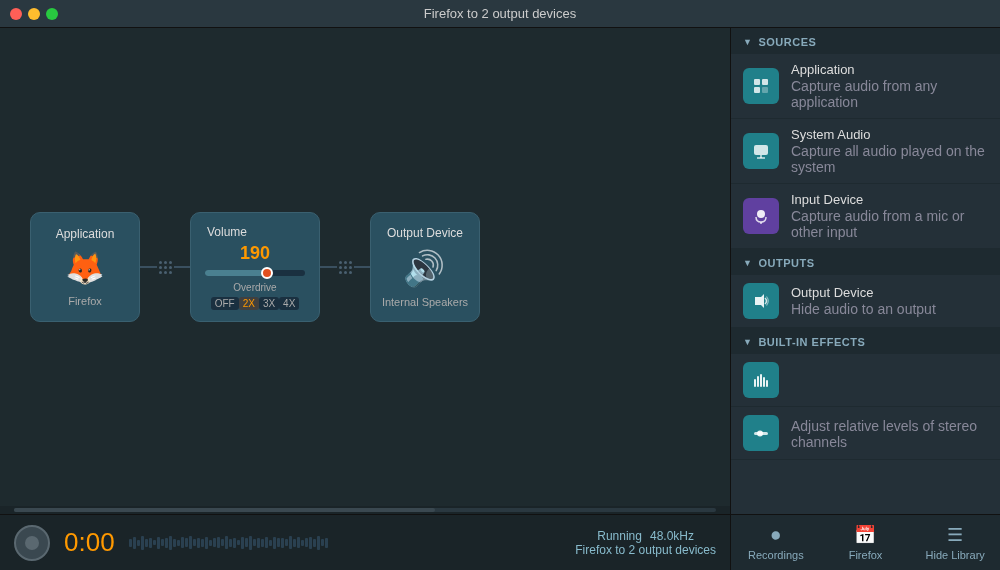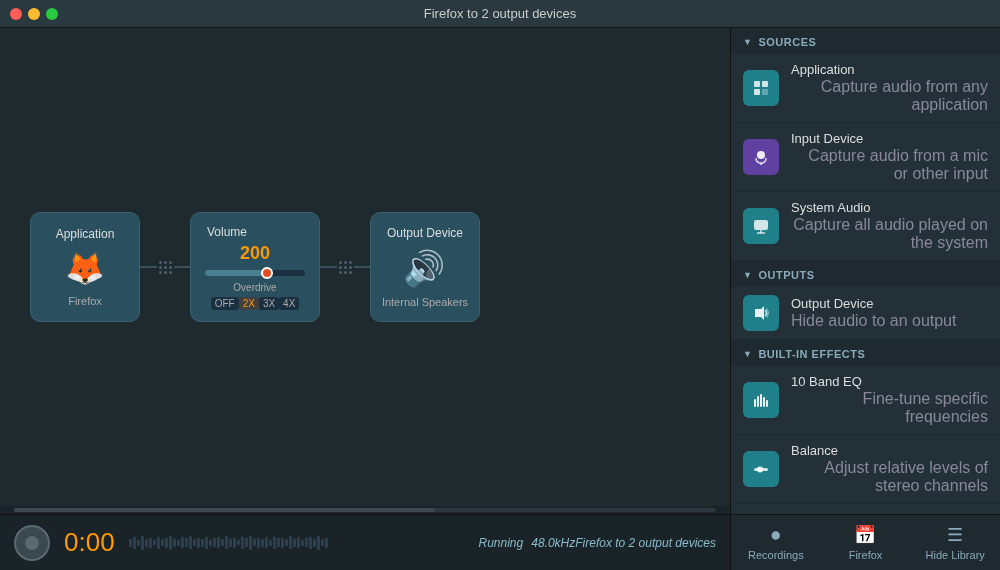--- a/index.html
+++ b/index.html
@@ -190,23 +190,22 @@
       background: #5a6870;
     }
     .time-display {
       font-size: 26px;
       color: #f90;
       font-weight: 300;
       font-variant-numeric: tabular-nums;
     }
     .status-right {
       display: flex;
-      flex-direction: row;
-      align-items: center;
-      font-style: italic;
+      flex-direction: column;
+      align-items: center;
     }
     .status-line1 {
       font-size: 12px;
       color: #8bc;
     }
     .status-line2 {
       font-size: 12px;
       color: #8bc;
     }
 
@@ -266,24 +265,23 @@
     .sidebar-item-icon.purple { background: #6040a0; }
     .sidebar-item-icon.teal { background: #20808a; }
 
     .sidebar-item-text {}
     .sidebar-item-title {
       font-size: 13px;
       color: #ddd;
       font-weight: 500;
     }
     .sidebar-item-desc {
-      font-size: 16px;
+      font-size: 14px;
       color: #889;
       margin-top: 1px;
-      text-align: right;
     }
 
     
     .tab-bar {
       height: 56px;
       background: #1e2a30;
       border-top: 1px solid #111;
       display: flex;
       align-items: center;
     }
@@ -346,21 +344,21 @@
             <div style="width:3px;height:3px;background:#4a6070;border-radius:50%;"></div>
             <div style="width:3px;height:3px;background:#4a6070;border-radius:50%;"></div>
             <div style="width:3px;height:3px;background:#4a6070;border-radius:50%;"></div>
           </div>
         </div>
         <div style="flex:1;height:2px;background:#3a5060;"></div>
       </div>
 
       <div class="volume-node">
         <div class="volume-title">Volume</div>
-        <div class="volume-number">200</div>
+        <div class="volume-number">190</div>
         <div class="slider-track">
           <div class="slider-fill"></div>
           <div class="slider-thumb"></div>
         </div>
         <div class="overdrive-label">Overdrive</div>
         <div class="overdrive-btns">
           <span class="od-btn">OFF</span>
           <span class="od-btn active">2X</span>
           <span class="od-btn">3X</span>
           <span class="od-btn">4X</span>
@@ -489,44 +487,44 @@
             <rect x="10" y="10" width="6" height="6" rx="1" fill="white" opacity="0.3"></rect>
           </svg>
         </div>
         <div class="sidebar-item-text">
           <div class="sidebar-item-title">Application</div>
           <div class="sidebar-item-desc">Capture audio from any application</div>
         </div>
       </div>
 
       <div class="sidebar-item">
+        <div class="sidebar-item-icon teal">
+          <svg width="18" height="18" viewBox="0 0 18 18" fill="none">
+            <rect x="2" y="3" width="14" height="10" rx="2" fill="white" opacity="0.8"></rect>
+            <line x1="5" y1="16" x2="13" y2="16" stroke="white" stroke-width="1.5" opacity="0.8"></line>
+            <line x1="9" y1="13" x2="9" y2="16" stroke="white" stroke-width="1.5" opacity="0.8"></line>
+          </svg>
+        </div>
+        <div class="sidebar-item-text">
+          <div class="sidebar-item-title">System Audio</div>
+          <div class="sidebar-item-desc">Capture all audio played on the system</div>
+        </div>
+      </div>
+
+      <div class="sidebar-item">
         <div class="sidebar-item-icon purple">
           <svg width="18" height="18" viewBox="0 0 18 18" fill="none">
             <circle cx="9" cy="7" r="4" fill="white" opacity="0.9"></circle>
             <path d="M4 10 Q4 15 9 15 Q14 15 14 10" stroke="white" stroke-width="1.5" fill="none" opacity="0.8"></path>
             <line x1="9" y1="15" x2="9" y2="17" stroke="white" stroke-width="1.5" opacity="0.8"></line>
           </svg>
         </div>
         <div class="sidebar-item-text">
           <div class="sidebar-item-title">Input Device</div>
           <div class="sidebar-item-desc">Capture audio from a mic or other input</div>
-        </div>
-      </div>
-
-      <div class="sidebar-item">
-        <div class="sidebar-item-icon teal">
-          <svg width="18" height="18" viewBox="0 0 18 18" fill="none">
-            <rect x="2" y="3" width="14" height="10" rx="2" fill="white" opacity="0.8"></rect>
-            <line x1="5" y1="16" x2="13" y2="16" stroke="white" stroke-width="1.5" opacity="0.8"></line>
-            <line x1="9" y1="13" x2="9" y2="16" stroke="white" stroke-width="1.5" opacity="0.8"></line>
-          </svg>
-        </div>
-        <div class="sidebar-item-text">
-          <div class="sidebar-item-title">System Audio</div>
-          <div class="sidebar-item-desc">Capture all audio played on the system</div>
         </div>
       </div>
 
       <div class="section-header">
         <span class="section-header-arrow">▼</span>
         <span>OUTPUTS</span>
       </div>
 
       <div class="sidebar-item">
         <div class="sidebar-item-icon teal">
@@ -551,35 +549,30 @@
       <div class="sidebar-item">
         <div class="sidebar-item-icon teal">
           <svg width="18" height="18" viewBox="0 0 18 18" fill="none">
             <rect x="2" y="8" width="2" height="8" rx="1" fill="white" opacity="0.9"></rect>
             <rect x="5" y="5" width="2" height="11" rx="1" fill="white" opacity="0.9"></rect>
             <rect x="8" y="3" width="2" height="13" rx="1" fill="white" opacity="0.9"></rect>
             <rect x="11" y="6" width="2" height="10" rx="1" fill="white" opacity="0.9"></rect>
             <rect x="14" y="9" width="2" height="7" rx="1" fill="white" opacity="0.9"></rect>
           </svg>
         </div>
-        <div class="sidebar-item-text">
-          <div class="sidebar-item-title">10 Band EQ</div>
-          <div class="sidebar-item-desc">Fine-tune specific frequencies</div>
-        </div>
       </div>
 
       <div class="sidebar-item">
         <div class="sidebar-item-icon teal">
           <svg width="18" height="18" viewBox="0 0 18 18" fill="none">
             <rect x="2" y="8" width="14" height="3" rx="1.5" fill="white" opacity="0.8"></rect>
             <circle cx="8" cy="9.5" r="3" fill="white" opacity="0.9"></circle>
           </svg>
         </div>
         <div class="sidebar-item-text">
-          <div class="sidebar-item-title">Balance</div>
           <div class="sidebar-item-desc">Adjust relative levels of stereo channels</div>
         </div>
       </div>
 
 
     </div>
 
     <div class="tab-bar">
       <div class="tab-item">
         <span class="tab-icon">⏺</span>

